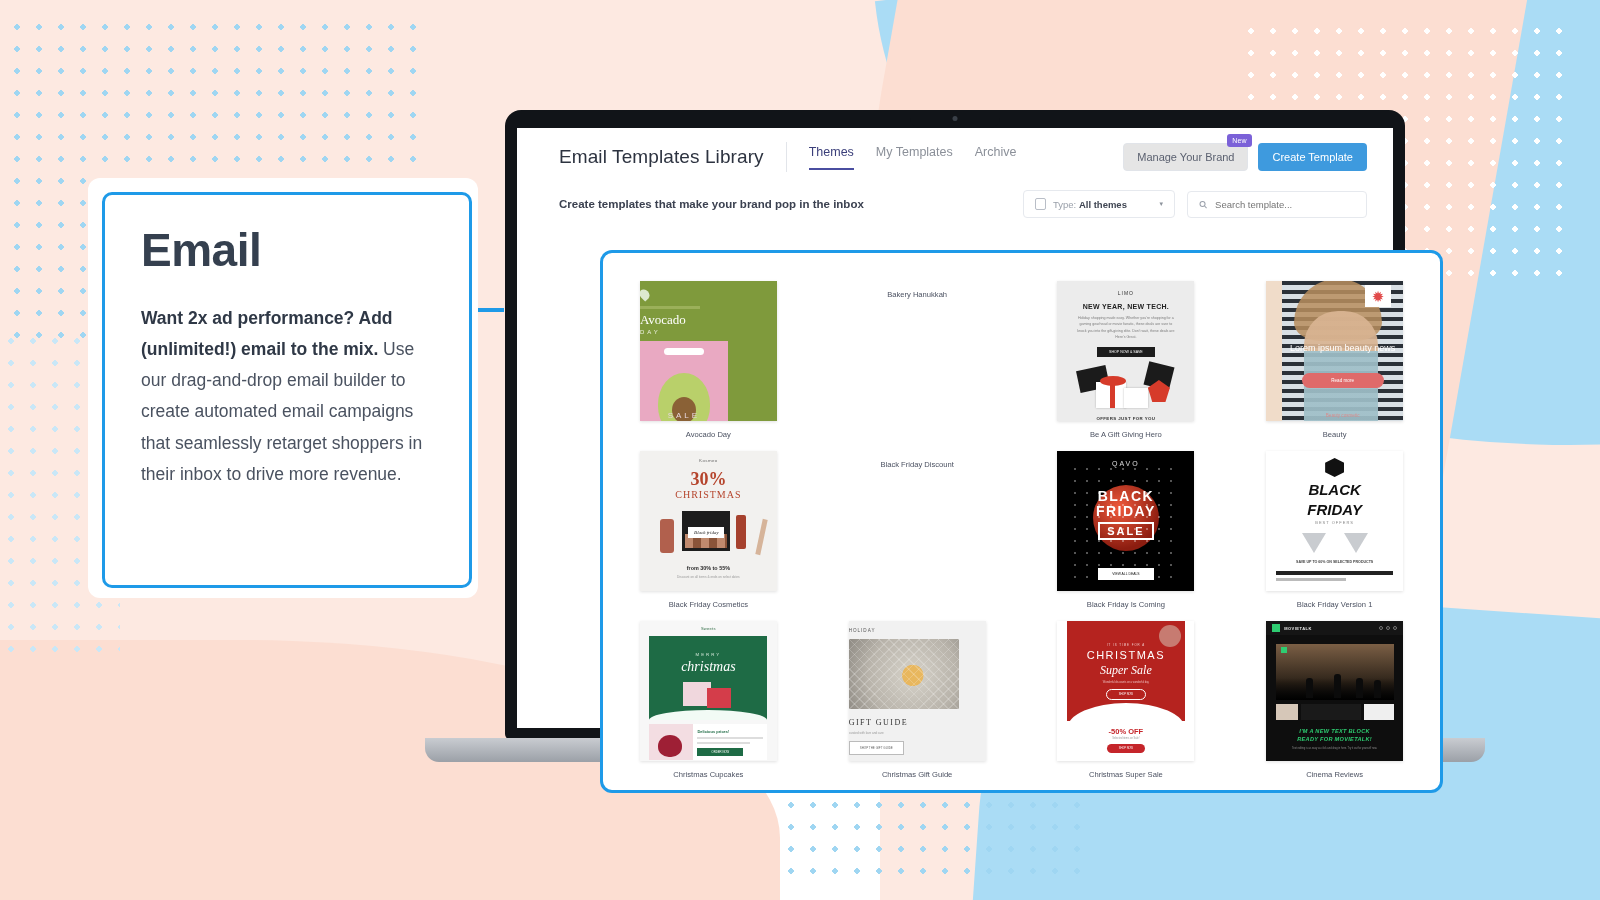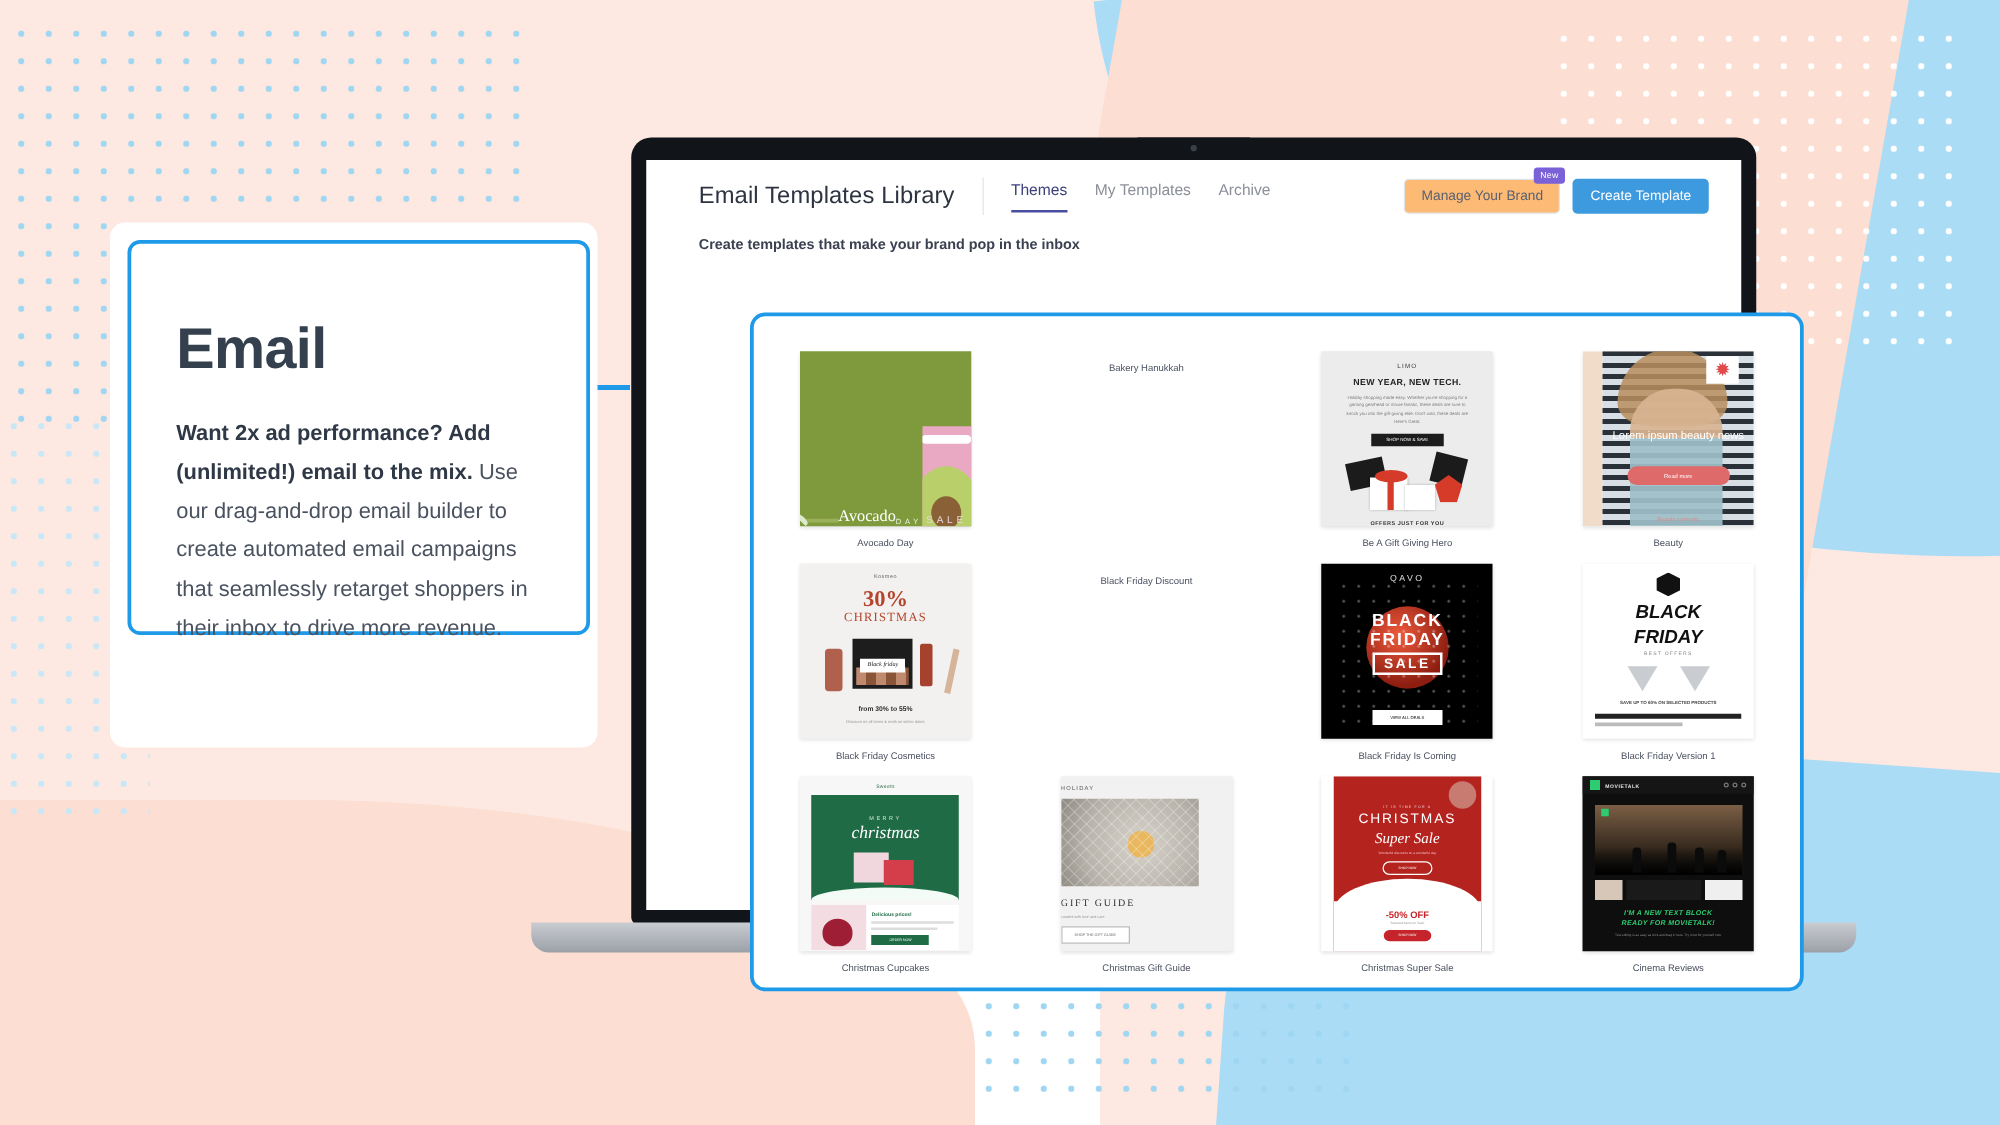--- a/index.html
+++ b/index.html
@@ -101,21 +101,21 @@
   .app-title { font-size: 19px; color: #2d3340; letter-spacing: .1px; white-space: nowrap; }
   .title-divider { width: 1px; height: 30px; background: #e2e5ea; margin: 0 22px; }
   .nav { display: flex; align-items: flex-end; gap: 22px; }
   .nav-item {
     font-size: 12.5px; color: #8b9099; padding-bottom: 9px;
     border-bottom: 2px solid transparent; cursor: pointer; white-space: nowrap;
   }
   .nav-item.active { color: #3b3f7a; border-bottom-color: #4a4ea0; }
   .header-right { margin-left: auto; display: flex; align-items: center; gap: 10px; position: relative; }
   .btn-outline {
-    border: 1px solid #e1e4e9; border-radius: 4px; background: #fdba74;
+    border: 1px solid #e1e4e9; border-radius: 4px; background: #e5e5e5;
     color: #5b6170; font-size: 11px; padding: 7px 13px; white-space: nowrap; cursor: pointer;
   }
   .badge-new {
     position: absolute; top: -9px; left: 104px;
     background: #7b61d8; color: #fff; font-size: 7px; line-height: 1;
     padding: 3px 5px; border-radius: 3px; letter-spacing: .2px;
   }
   .btn-primary {
     background: #3e9ade; color: #fff; border: none; border-radius: 4px;
     font-size: 11px; padding: 8px 14px; white-space: nowrap; cursor: pointer;
@@ -155,21 +155,21 @@
   }
   .tpl { display: flex; flex-direction: column; align-items: center; }
   .tpl-thumb {
     width: 137px; height: 140px; overflow: hidden; position: relative;
     background: #f3f4f6; cursor: pointer;
     box-shadow: 0 1px 3px rgba(0,0,0,.12);
   }
   .tpl-label { margin-top: 9px; font-size: 7.6px; color: #4b5161; text-align: center; }
 
   
-  .th-avocado { background: #7f9a3c; display:flex; flex-direction:row; align-items:flex-end; padding-top:8px; }
+  .th-avocado { background: #7f9a3c; display:flex; flex-direction:column; align-items:flex-start; padding-top:8px; }
   .av-leaf { width:9px;height:11px;background:#ddead0;border-radius:50% 50% 50% 0; transform:rotate(-45deg); }
   .av-rule { width:60px;height:3px;background:#9bb05a;margin:6px 0 3px; }
   .av-title { color:#fff;font-size:13px; font-family:"Liberation Serif",serif; }
   .av-sub { color:#eef3e3;font-size:6px;letter-spacing:3px;margin-top:1px; }
   .av-photo { width:88px;height:80px;margin-top:6px;background:#e9a9c2;position:relative;overflow:hidden; }
   .av-pill { position:absolute;top:7px;left:50%;transform:translateX(-50%);width:40px;height:7px;background:#fff;border-radius:4px; }
   .av-fruit { position:absolute;bottom:-14px;left:50%;transform:translateX(-50%);width:52px;height:62px;
               background:#b9d06a;border-radius:50% 50% 46% 46%; }
   .av-fruit:after { content:"";position:absolute;top:24px;left:50%;transform:translateX(-50%);
                     width:24px;height:26px;background:#8a6136;border-radius:50%; }
@@ -338,23 +338,23 @@
   .cn-sub{margin-top:3px;color:#8a8a8a;font-size:2.6px;text-align:center;}
 
   
   #feature-wrap { position: absolute; left: 88px; top: 178px; z-index: 8; }
   .feature-shadow {
     position: absolute; left: 0; top: 0; width: 390px; height: 420px;
     background: #fff; border-radius: 12px;
   }
   .feature-card {
     position: relative; left: 14px; top: 14px;
-    width: 370px; height: 316px;
+    width: 370px; height: 396px;
     background: #ffffff; border: 3.5px solid #1e9ae8; border-radius: 10px;
-    padding: 56px 36px;
+    padding: 28px 36px;
   }
   .feature-h1 {
     font-size: 46px; font-weight: bold; color: #35404f; letter-spacing: -.5px;
   }
   .feature-p {
     margin-top: 26px; font-size: 17.5px; line-height: 1.78; color: #4a5260;
   }
   .feature-p b { color: #2f3846; font-weight: bold; }
   .connector {
     position: absolute; left: 384px; top: 308px; width: 120px; height: 4px;
@@ -393,20 +393,37 @@
         </div>
         <div class="header-right">
           <div class="btn-outline">Manage Your Brand</div>
           <div class="badge-new">New</div>
           <div class="btn-primary">Create Template</div>
         </div>
       </div>
 
       <div class="app-subline">
         <div class="subtitle">Create templates that make your brand pop in the inbox</div>
+        <div class="sub-right">
+          <div class="filter-box">
+            <div class="sq-icon"></div>
+            <div class="filter-label">
+              <span>Type:</span>
+              <b>All themes</b>
+            </div>
+            <div class="caret">▾</div>
+          </div>
+          <div class="search-box">
+            <svg width="9" height="9" viewBox="0 0 16 16">
+              <circle cx="7" cy="7" r="5" fill="none" stroke="#9aa0aa" stroke-width="2"></circle>
+              <line x1="11" y1="11" x2="15" y2="15" stroke="#9aa0aa" stroke-width="2"></line>
+            </svg>
+            <input class="search-input" type="text" placeholder="Search template..." style="">
+          </div>
+        </div>
       </div>
     </div>
 
   </div>
   <div class="laptop-base"></div>
   <div class="laptop-notch"></div>
 </div>
 
 <div id="grid-card">
   <div class="grid">

